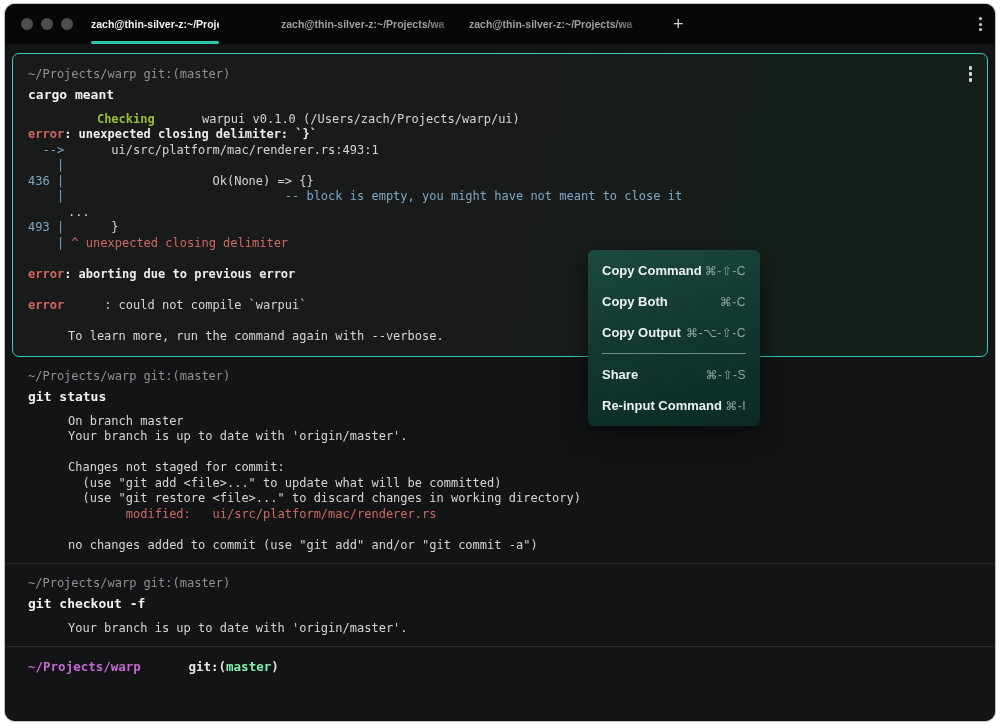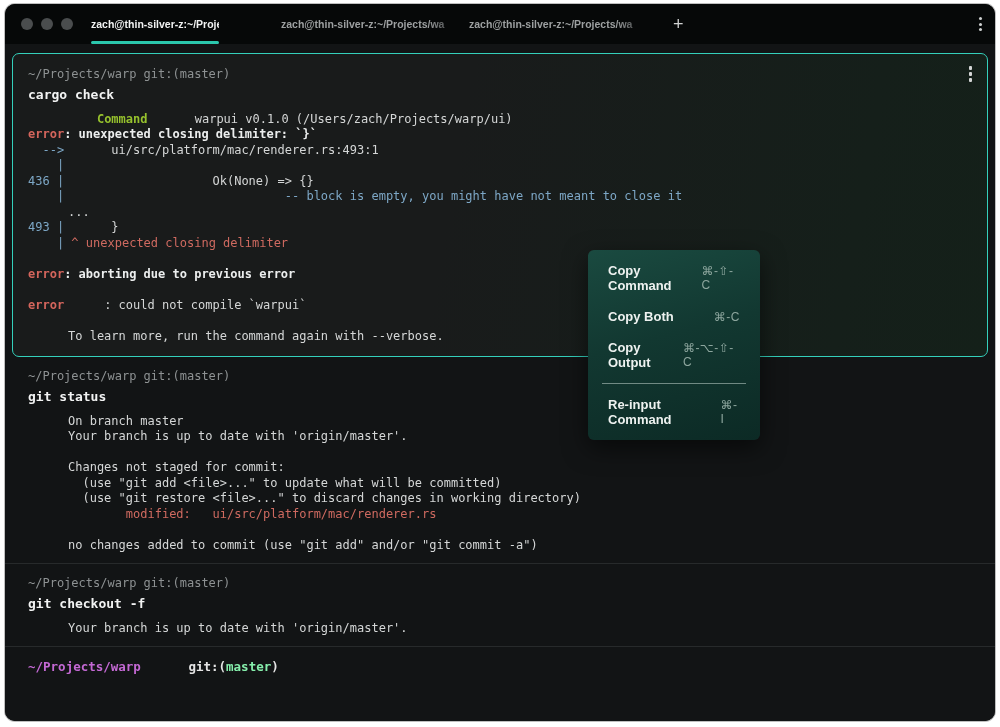--- a/index.html
+++ b/index.html
@@ -44,21 +44,21 @@
   .s-blue{color:#7da7c6;}
   .s-green{color:#96c12d;font-weight:bold;}
   .s-magenta{color:#c469d4;font-weight:bold;}
   .s-teal{color:#e5e5e5;font-weight:bold;}
   .s-orange{color:#86efac;font-weight:bold;}
   .prompt-line{font-size:12.5px;}
   
   .context-menu{position:absolute;left:583px;top:246px;width:172px;border-radius:6px;
       background:linear-gradient(165deg,#1a4a40 0%,#123831 45%,#0c2a25 100%);
       box-shadow:0 8px 24px rgba(0,0,0,.55);padding:5px 0;z-index:5;}
-  .menu-item{display:flex;justify-content:space-between;align-items:center;padding:8px 20px;cursor:pointer;}
+  .menu-item{display:flex;justify-content:space-between;align-items:center;padding:8px 14px;cursor:pointer;}
   .menu-label{color:#eef2f0;font-size:13px;font-weight:600;}
   .menu-shortcut{color:#8da69e;font-size:12px;letter-spacing:.5px;}
   .menu-divider{height:1px;background:rgba(210,225,220,.5);margin:5px 14px;}
 </style>
 </head>
 <body>
 
 <div class="window">
   <div class="tabbar">
     <div class="traffic-lights">
@@ -81,23 +81,23 @@
     <div class="kebab">
         <i></i>
         <i></i>
         <i></i>
       </div>
   </div>
 
   <div class="content" id="blocks">
       <div class="block selected">
         <div class="tline hdr">~/Projects/warp git:(master)</div>
-        <div class="cmd">cargo check</div>
+        <div class="cmd">cargo meant</div>
         <div class="out">
-          <div class="tline"><span class="s-p">    </span><span class="s-green">Command</span><span class="s-p"> warpui v0.1.0 (/Users/zach/Projects/warp/ui)</span></div>
+          <div class="tline"><span class="s-p">    </span><span class="s-green">Checking</span><span class="s-p"> warpui v0.1.0 (/Users/zach/Projects/warp/ui)</span></div>
           <div class="tline"><span class="s-red">error</span><span class="s-bw">: unexpected closing delimiter: `}`</span></div>
           <div class="tline"><span class="s-blue">  --&gt; </span><span class="s-p">ui/src/platform/mac/renderer.rs:493:1</span></div>
           <div class="tline"><span class="s-blue">    |</span></div>
           <div class="tline"><span class="s-blue">436 |</span><span class="s-p">               Ok(None) =&gt; {}</span></div>
           <div class="tline"><span class="s-blue">    |</span><span class="s-p">                         </span><span class="s-blue">-- block is empty, you might have not meant to close it</span></div>
           <div class="tline"><span class="s-p">...</span></div>
           <div class="tline"><span class="s-blue">493 |</span><span class="s-p"> }</span></div>
           <div class="tline"><span class="s-blue">    | </span><span class="s-salmon">^ unexpected closing delimiter</span></div>
           <div class="tline">&nbsp;</div>
           <div class="tline"><span class="s-red">error</span><span class="s-bw">: aborting due to previous error</span></div>
@@ -149,17 +149,21 @@
       <div class="menu-item">
         <span class="menu-label">Copy Both</span>
         <span class="menu-shortcut">⌘-C</span>
       </div>
       <div class="menu-item">
         <span class="menu-label">Copy Output</span>
         <span class="menu-shortcut">⌘-⌥-⇧-C</span>
       </div>
       <div class="menu-divider"></div>
       <div class="menu-item">
+        <span class="menu-label">Share</span>
+        <span class="menu-shortcut">⌘-⇧-S</span>
+      </div>
+      <div class="menu-item">
         <span class="menu-label">Re-input Command</span>
         <span class="menu-shortcut">⌘-I</span>
       </div>
     </div>
 </div>
 
 </body></html>

